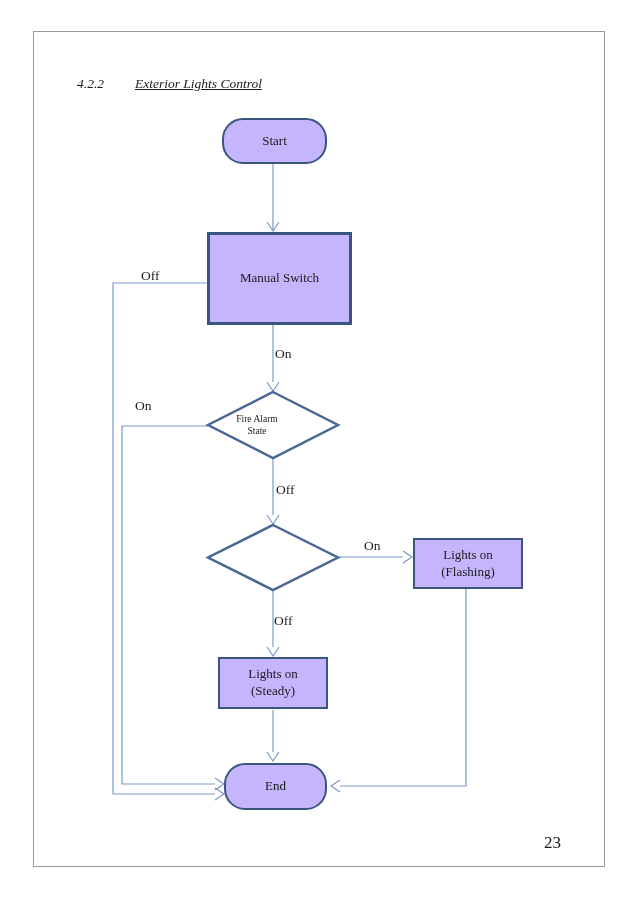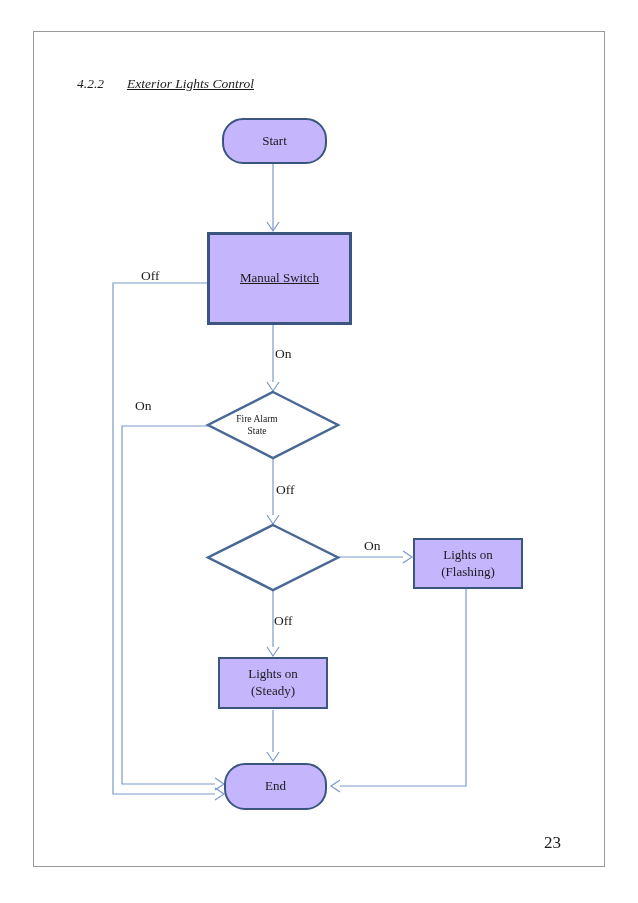--- a/index.html
+++ b/index.html
@@ -19,21 +19,21 @@
     background:#ffffff;
   }
   .overlay{position:absolute;left:0;top:0;}
   .conn{stroke:var(--connector,#7a99c9);fill:none;stroke-width:1.2;}
   .arrowhead{stroke:var(--connector,#7a99c9);fill:none;stroke-width:1.2;stroke-linejoin:miter;}
   .diamond{stroke:var(--diamond-border,#486896);fill:#ffffff;stroke-width:2.5;}
   .heading{
     position:absolute;left:77px;top:76px;
     font-style:italic;font-size:13.5px;white-space:nowrap;
   }
-  .heading .num{margin-right:23px;}
+  .heading .num{margin-right:31px;}
   .heading .title{text-decoration:underline;margin-top:22px;}
   .node{
     position:absolute;box-sizing:border-box;
     display:flex;align-items:center;justify-content:center;
     text-align:center;background:#c4b5fd;
     white-space:pre-line;font-size:13px;line-height:1.3;
     border:2px solid var(--shape-border,#3a567e);
   }
   .terminator{border-radius:21px;}
   .process-thick{border-width:3px;}
@@ -84,21 +84,21 @@
 
     <polyline class="conn" points="466,589 466,786 340,786"></polyline>
     <polyline class="arrowhead" points="340,780 331,786 340,792"></polyline>
 
     <polygon class="diamond" points="273,392 338,425 273,458 208,425"></polygon>
     <polygon class="diamond" points="273,525 338,557.5 273,590 208,557.5"></polygon>
   </svg>
 
   <div class="node terminator" style="left:222px;top:118px;width:105px;height:46px;">Start</div>
 
-  <div class="node process-thick" style="left:207px;top:232px;width:145px;height:93px;text-decoration:underline;">Manual Switch</div>
+  <div class="node process-thick" style="left:207px;top:232px;width:145px;height:93px;">Manual Switch</div>
 
   <div class="diamond-label" style="left:192px;top:392px;width:130px;height:66px;">Fire Alarm
 State</div>
 
 
   <div class="node" style="left:413px;top:538px;width:110px;height:51px;">Lights on
 (Flashing)</div>
 
   <div class="node" style="left:218px;top:657px;width:110px;height:52px;">Lights on
 (Steady)</div>

